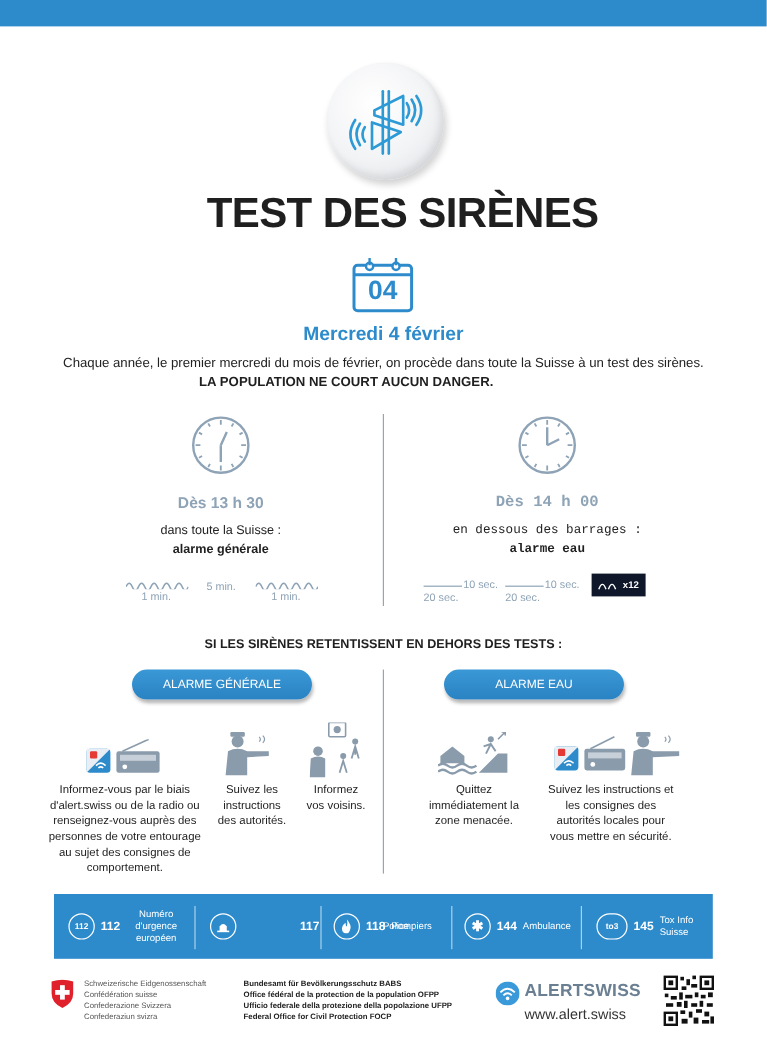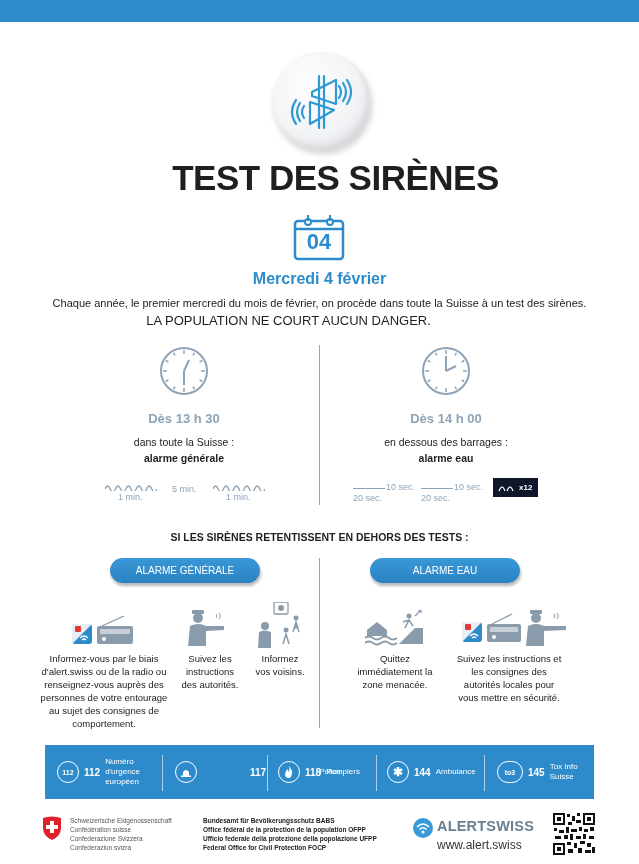--- a/index.html
+++ b/index.html
@@ -9,25 +9,25 @@
   .siren-badge { position: absolute; left: 272px; top: 52px; width: 98px; height: 98px; border-radius: 50%;
     background: radial-gradient(circle at 40% 35%, #ffffff 0%, #f2f3f5 55%, #d9dce0 100%);
     box-shadow: 2px 4px 6px rgba(0,0,0,0.18), inset -3px -4px 6px rgba(0,0,0,0.08); }
   .siren-badge svg { position: absolute; left: 14px; top: 14px; }
   .title { position: absolute; left: 16px; width: 639px; top: 158px; text-align: center; font-size: 35px; font-weight: 900;
     letter-spacing: -0.5px; color: #1f1f1f; font-family: "Liberation Sans", sans-serif; }
   .calendar { position: absolute; left: 293px; top: 215px; width: 52px; height: 46px; }
   .cal-num { position: absolute; left: 0; top: 14px; width: 52px; text-align: center; font-size: 22px; font-weight: 900; color: #2d8bcb; }
   .date { position: absolute; left: 0; width: 639px; top: 270px; text-align: center; font-size: 16px; font-weight: 700; color: #2d8bcb; }
   .intro { position: absolute; left: 0; width: 639px; top: 297px; text-align: center; font-size: 11px; color: #222; }
-  .danger { position: absolute; left: 0; width: 577px; top: 313px; text-align: center; font-size: 13px; font-weight: 400; color: #1f1f1f; }
+  .danger { position: absolute; left: 0; width: 577px; top: 313px; text-align: center; font-size: 11px; font-weight: 700; color: #1f1f1f; }
   .divider { position: absolute; left: 319px; width: 1px; background: #9aa4ad; }
   .col { position: absolute; width: 240px; text-align: center; }
   .col-left { left: 64px; }
-  .col-right { left: 326px; }
+  .col-right { left: 336px; font-family: Liberation Mono, monospace; }
   .clock { display: block; margin: 0 auto; }
   .time { font-size: 13px; font-weight: 700; color: #8ea3b6; margin-top: 14px; }
   .where { font-size: 10.5px; color: #222; margin-top: 8px; line-height: 16px; }
   .alarm-type { font-size: 10.5px; font-weight: 700; color: #1f1f1f; line-height: 16px; }
   .sig { position: absolute; font-size: 9px; color: #8ea3b6; }
   .wave { position: absolute; }
   .line { position: absolute; height: 1px; background: #8ea3b6; }
   .x12 { position: absolute; left: 493px; top: 478px; width: 45px; height: 19px; background: #0f172a; color: #fff; font-size: 8px; font-weight: 700; }
   .x12 span.t { position: absolute; left: 26px; top: 5px; }
   .section-title { position: absolute; left: 0; width: 639px; top: 531px; text-align: center; font-size: 10.5px; font-weight: 700; color: #1f1f1f; }
@@ -230,21 +230,21 @@
   <circle cx="74" cy="10" r="5" fill="#8a9bab"></circle>
   <path d="M64 38 L66 18 Q74 14 82 18 L104 18 L104 22 L82 23 L82 38 Z" fill="#8a9bab"></path>
   <path d="M92 6 q2 2 0 4 M95 5 q3 3 0 6" fill="none" stroke="#8a9bab" stroke-width="1"></path>
 </svg>
 <div class="action" style="left:454px;top:652px;width:110px;">Suivez les instructions et les consignes des autorités locales pour vous mettre en sécurité.</div>
 
 <div class="emerg">
   <div class="em-item" style="left:12px;">
     <div class="em-ic">112</div>
     <div class="em-num">112</div>
-    <div class="em-lbl" style="width:50px;">Numéro d'urgence européen</div>
+    <div class="em-lbl" style="width:50px;text-align:center;">Numéro d'urgence européen</div>
   </div>
   <div class="em-sep" style="left:117px;"></div>
   <div class="em-item" style="left:130px;gap:48px;">
     <div class="em-ic">
       <svg width="12" height="10" viewBox="0 0 12 10">
           <path d="M3 9 L3 5 Q6 1 9 5 L9 9 Z" fill="#fff"></path>
           <rect x="1" y="8.5" width="10" height="1.5" fill="#fff"></rect>
         </svg>
     </div>
     <div class="em-num">117</div>

